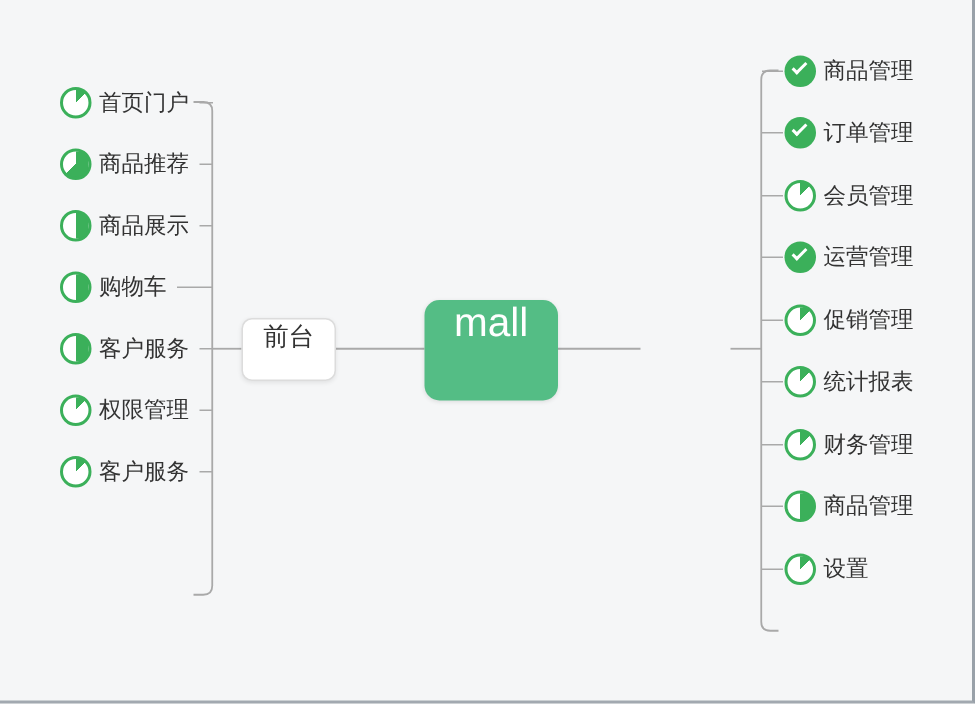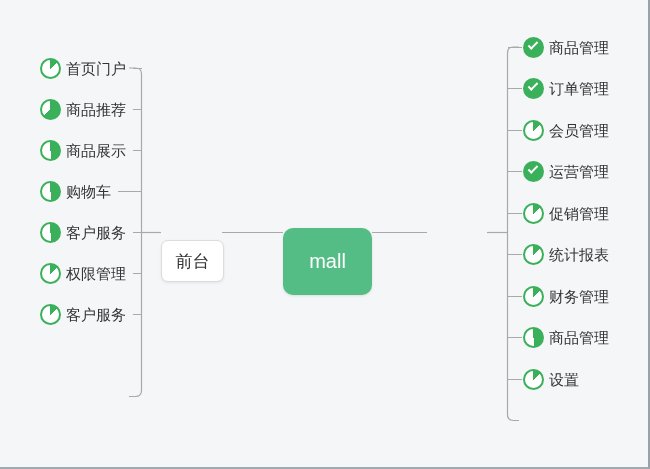--- a/index.html
+++ b/index.html
@@ -34,30 +34,30 @@
     content:"";display:block;width:10px;height:5px;box-sizing:border-box;
     border-left:2.5px solid #fff;border-bottom:2.5px solid #fff;
     transform:rotate(-45deg);margin:5px 0 0 5px;
   }
   .lbl{font-size:15px;color:var(--text);margin-left:5px;white-space:nowrap;line-height:1;}
   .stub{height:1px;background:var(--line-gray);align-self:center;}
   .col-left .stub{flex:1 1 auto;margin-left:7px;}
   .col-right .stub{flex:0 0 14px;margin-right:1px;}
 
   .node{
-    position:absolute;display:flex;align-items:center;justify-content:center;
+    position:absolute;display:flex;align-items:flex-start;justify-content:center;
     color:var(--text);background:#fff;border:1px solid #dcdcdc;border-radius:7px;
-    box-shadow:0 1px 3px rgba(0,0,0,0.08);font-size:17px;margin-top:28px;
+    box-shadow:0 1px 3px rgba(0,0,0,0.08);font-size:17px;
   }
   .node-front{left:161px;top:212px;width:61px;height:40px;}
   .node-back{left:427px;top:212px;width:60px;height:40px;}
   .node-root{
     left:283px;top:200px;width:89px;height:67px;
     background:var(--node-green);color:#fff;border:none;border-radius:10px;
-    font-size:20px;box-shadow:0 1px 3px rgba(0,0,0,0.10);
+    font-size:27px;box-shadow:0 1px 3px rgba(0,0,0,0.10);
   }
 </style>
 </head>
 <body>
 
 <div class="stage">
 
   <svg class="wires" width="650" height="469" aria-hidden="true">
 
     <path d="M 129 68 H 135.5 Q 141.5 68 141.5 74 V 390.5 Q 141.5 396.5 135.5 396.5 H 129"></path>

